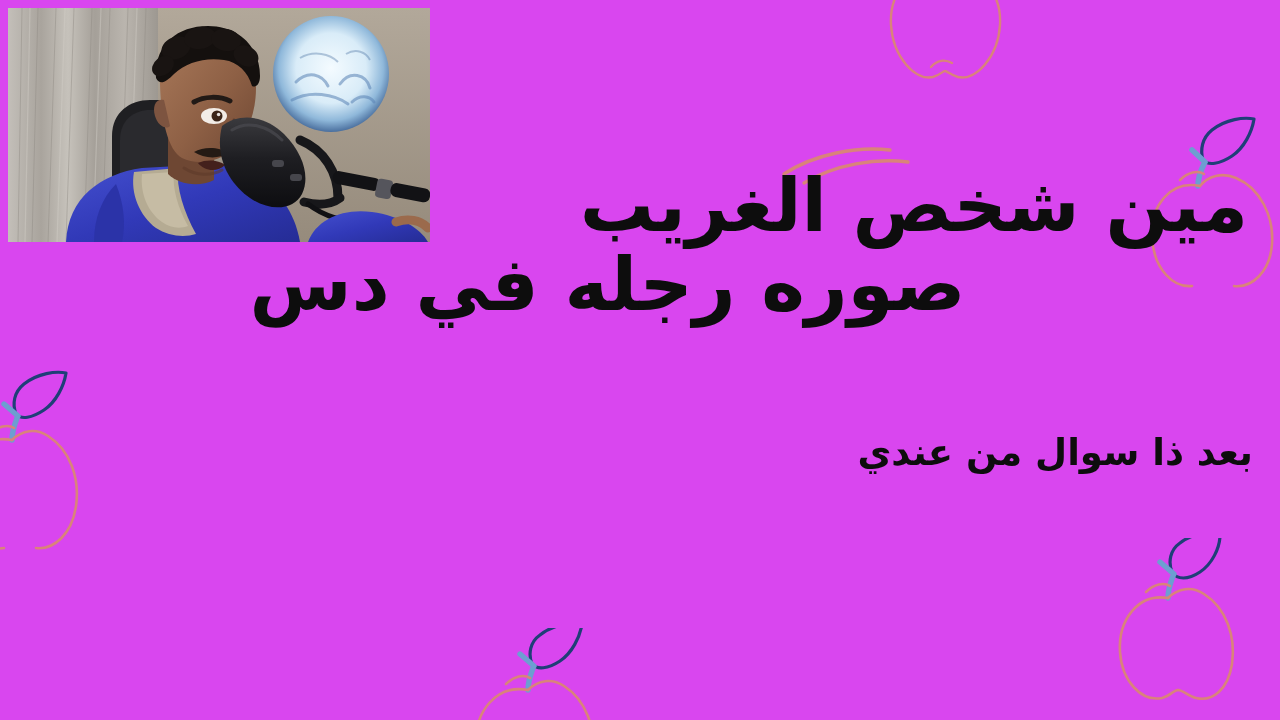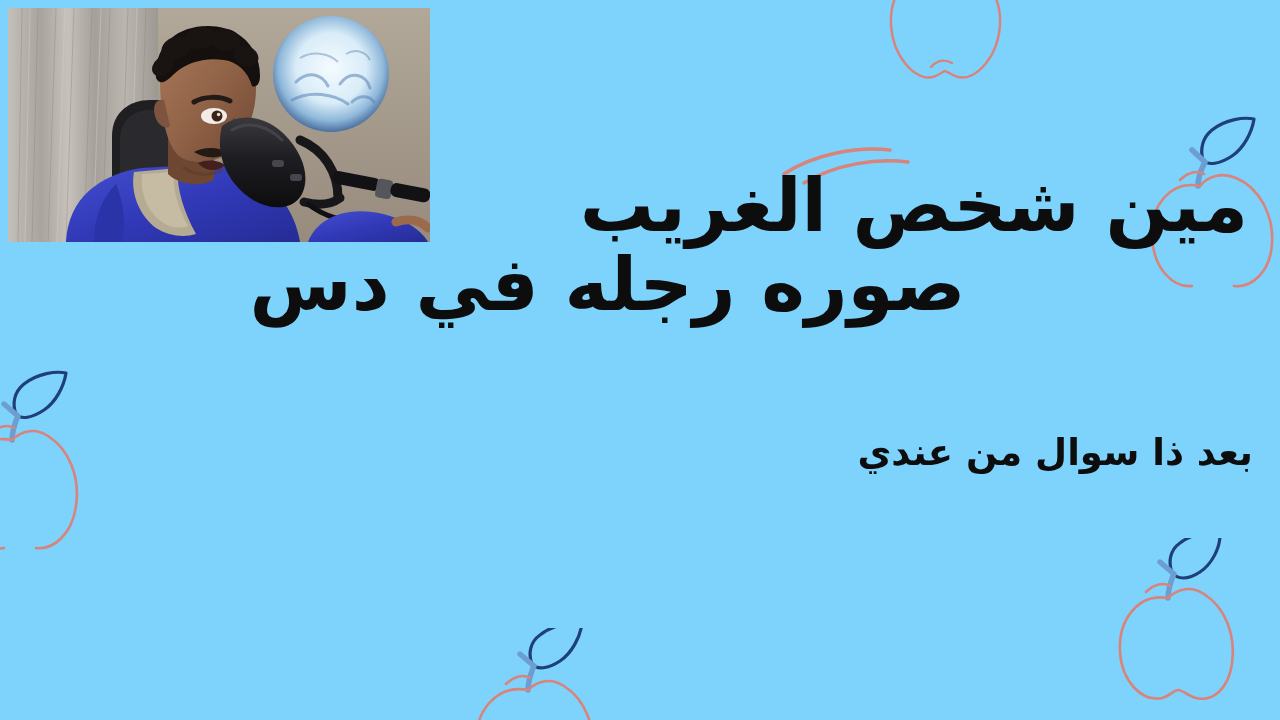--- a/index.html
+++ b/index.html
@@ -6,21 +6,21 @@
   html, body {
     margin: 0;
     padding: 0;
     background: #ffffff;
   }
   #stage {
     position: relative;
     width: 1280px;
     height: 720px;
     overflow: hidden;
-    background: #7dd3fc;
+    background: #d946ef;
     font-family: "DejaVu Sans", "Liberation Sans", sans-serif;
   }
 
   
   .decor-layer {
     position: absolute;
     left: 0; top: 0;
     width: 1280px;
     height: 720px;
     pointer-events: none;

